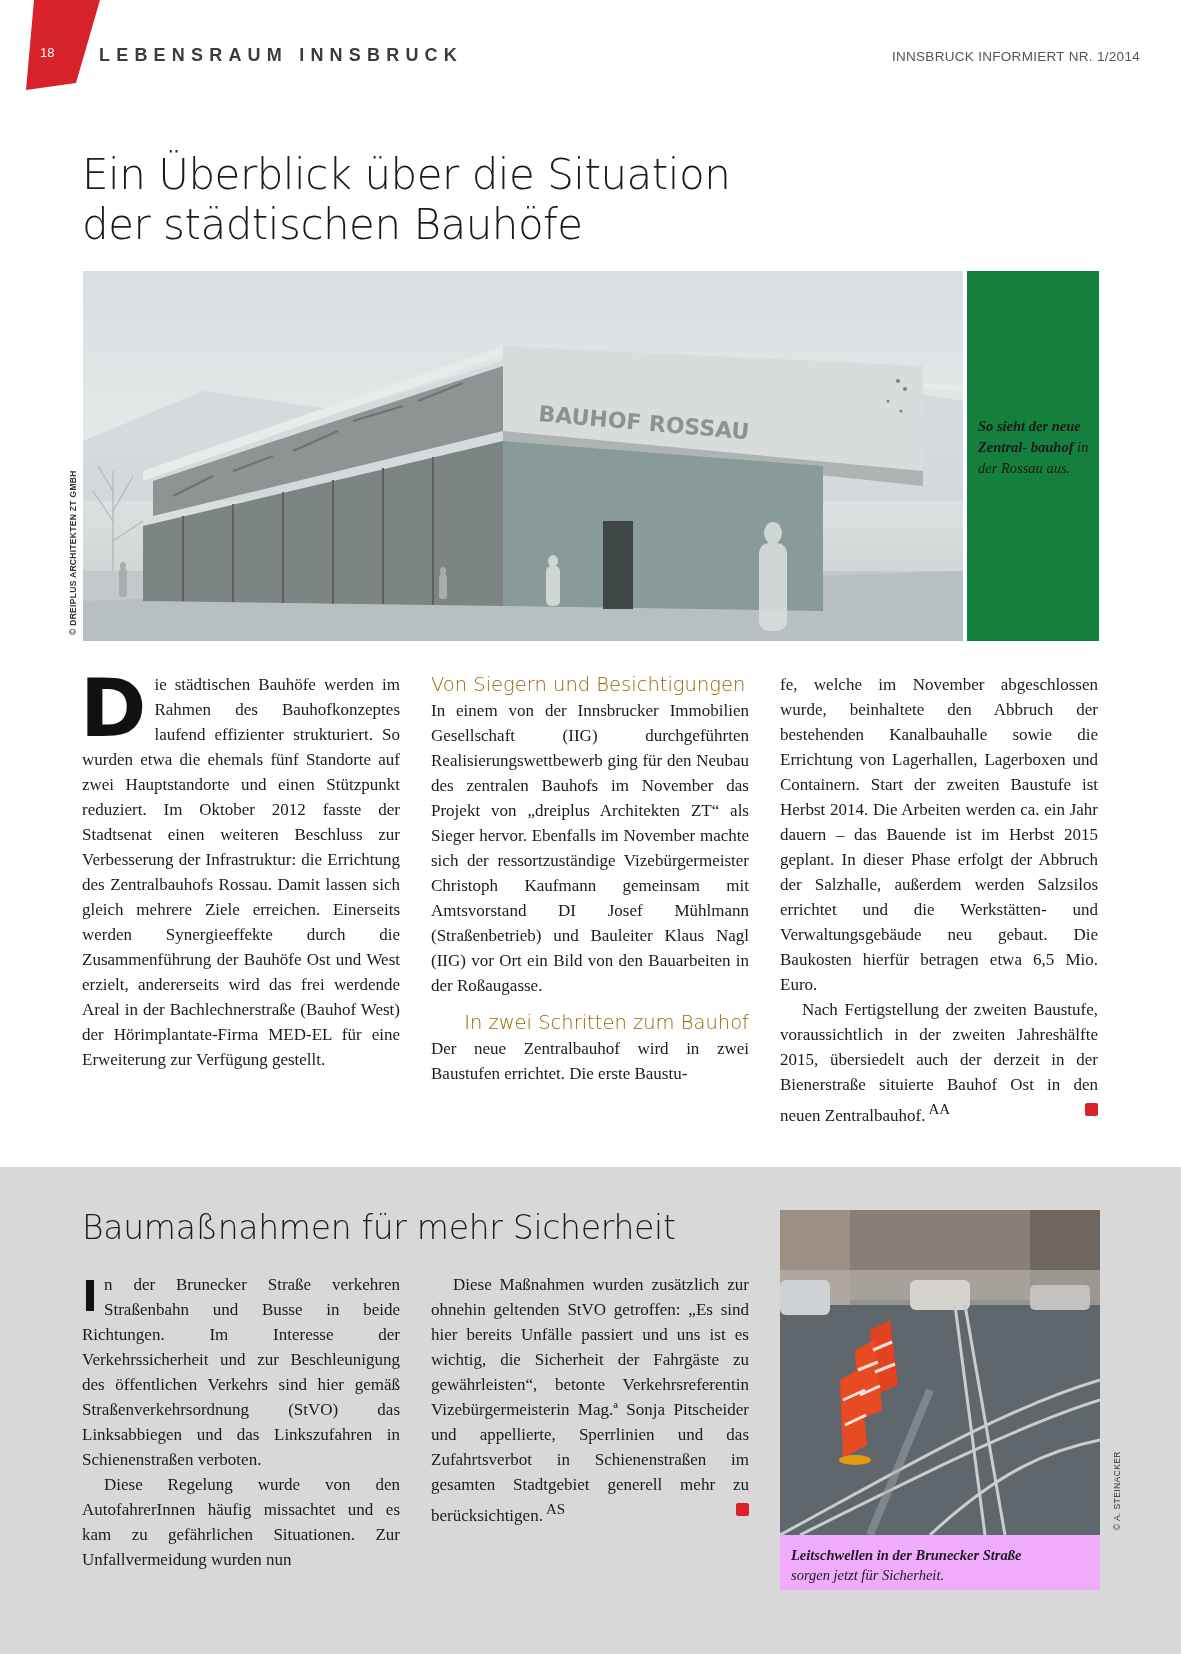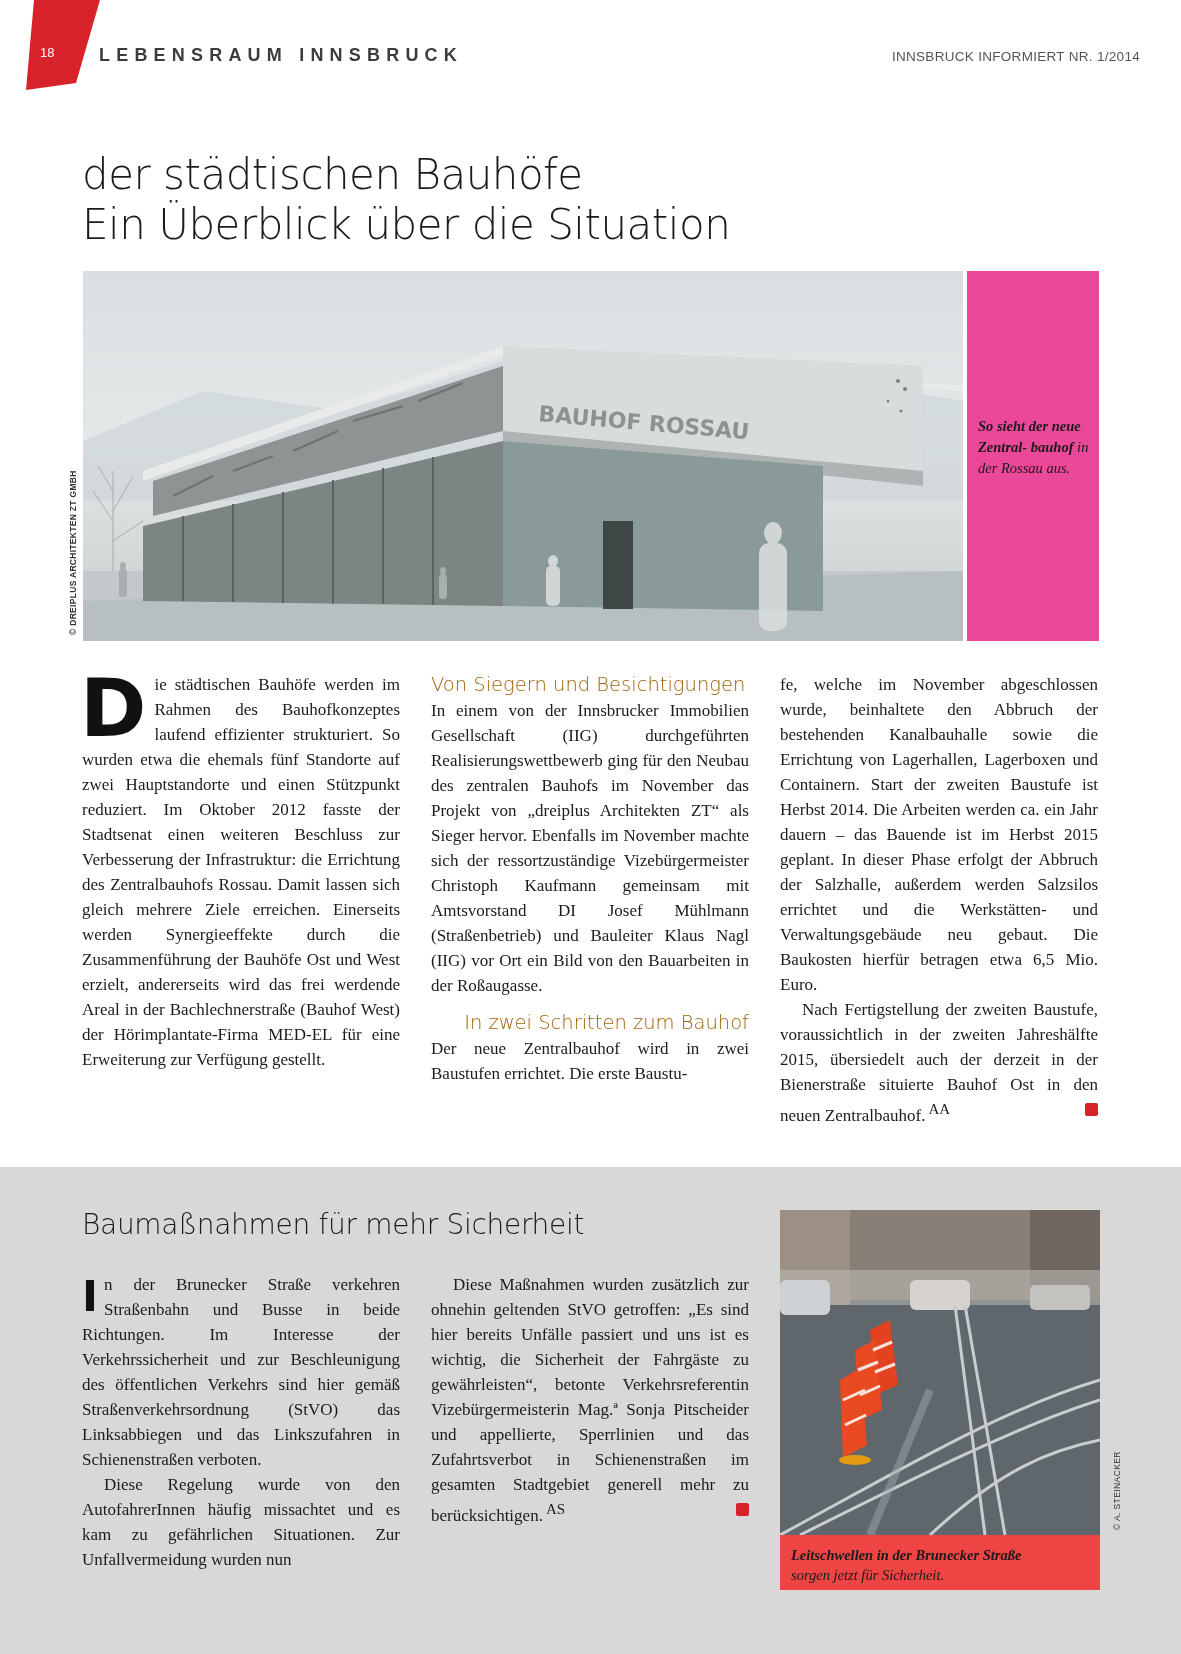--- a/index.html
+++ b/index.html
@@ -12,56 +12,56 @@
   .section-title { position:absolute; left:99px; top:45px; font-family:"Liberation Sans", sans-serif; font-size:18px; letter-spacing:6.2px; color:#3c3c3c;font-weight:bold; }
   .issue { position:absolute; right:41px; top:49px; font-family:"Liberation Sans", sans-serif; font-size:13.5px; color:#555; letter-spacing:0.3px;margin-left:32px; }
 
   .main-title { position:absolute; left:82px; top:150px; width:760px; font-family:"DejaVu Sans", sans-serif; font-weight:300; font-size:42px; line-height:50px; color:#1b1b1b; letter-spacing:-0.5px; }
 
   
   .hero { position:absolute; left:83px; top:271px; width:880px; height:370px; overflow:hidden;
           background:linear-gradient(180deg,#d9dfe1 0%,#e4e8e9 45%,#d4d9da 75%,#c9cecf 100%); }
   .hero-credit { position:absolute; left:68px; top:635px; transform-origin:left top; transform:rotate(-90deg);
                  font-family:"Liberation Sans", sans-serif; font-size:8.5px; font-weight:bold; color:#333; letter-spacing:0.3px; white-space:nowrap; }
-  .caption-box { position:absolute; left:967px; top:271px; width:132px; height:370px; background:#ec4899; }
+  .caption-box { position:absolute; left:967px; top:271px; width:132px; height:370px; background:#15803d; }
   .caption-text { position:absolute; left:11px; top:145px; width:115px; font-size:14.5px; line-height:21px; font-style:italic; color:#1a1a1a; }
   .caption-text b { font-weight:bold; }
 
   
   .col { position:absolute; font-size:17px; line-height:25px; text-align:justify; hyphens:manual; color:#1b1b1b; }
   .col p { margin:0; }
   .col p.indent { text-indent:22px; }
   .subhead { font-family:"DejaVu Sans", sans-serif; font-weight:300; color:#a16207; font-size:19.5px; line-height:26px; text-align:left; margin:0; }
   .dropcap-D { float:left; font-family:"DejaVu Sans", sans-serif; font-weight:bold; font-size:80px; line-height:66px; margin:4px 8px 0 -2px; color:#111; }
   .dropcap-I { float:left; font-family:"DejaVu Sans", sans-serif; font-weight:bold; font-size:43px; line-height:40px; margin:4px 6px 0 0; color:#111; }
   .sup { font-size:15px; vertical-align:super; margin-left:3px; }
   .end-mark { display:inline-block; width:13px; height:13px; background:#d8222a; border-radius:2px; vertical-align:middle; float:right; margin-top:6px; }
 
   
   .grey-band { position:absolute; left:0; top:1167px; width:1181px; height:487px; background:#d8d8d8; }
-  .sub-title { position:absolute; left:82px; top:1208px; font-family:"DejaVu Sans", sans-serif; font-weight:300; font-size:28px; color:#1b1b1b; letter-spacing:-0.3px; }
+  .sub-title { position:absolute; left:82px; top:1208px; font-family:"DejaVu Sans", sans-serif; font-weight:300; font-size:33px; color:#1b1b1b; letter-spacing:-0.3px; }
   .photo { position:absolute; left:780px; top:1210px; width:320px; height:325px; overflow:hidden; background:#5b6269; }
-  .photo-caption { position:absolute; left:780px; top:1535px; width:320px; height:55px; background:#ef4444; }
+  .photo-caption { position:absolute; left:780px; top:1535px; width:320px; height:55px; background:#f0abfc; }
   .photo-caption p { margin:10px 0 0 11px; font-size:14.5px; line-height:20px; font-style:italic; }
   .photo-credit { position:absolute; left:1112px; top:1530px; transform-origin:left top; transform:rotate(-90deg);
                   font-family:"Liberation Sans", sans-serif; font-size:8.5px; color:#333; white-space:nowrap; letter-spacing:0.4px; }
 </style>
 </head>
 <body>
 
 <svg class="red-tab" viewBox="0 0 78 90" width="78" height="90">
   <polygon points="8,0 74,0 50,83 0,90" fill="#d8222a"></polygon>
 </svg>
 <div class="page-num">18</div>
 <div class="section-title">LEBENSRAUM INNSBRUCK</div>
 <div class="issue">INNSBRUCK INFORMIERT NR. 1/2014</div>
 
 <div class="main-title">
+  <div>Ein Überblick über die Situation</div>
   <div>der städtischen Bauhöfe</div>
-  <div>Ein Überblick über die Situation</div>
 </div>
 
 <div class="hero">
   <svg width="880" height="370" viewBox="0 0 880 370">
 
     <polygon points="0,170 120,120 260,140 420,90 560,120 700,100 880,130 880,230 0,230" fill="#cfd6d8" opacity="0.7"></polygon>
 
     <g stroke="#9aa3a4" stroke-width="1" opacity="0.8" fill="none">
       <path d="M30,330 L30,200 M30,250 L10,220 M30,240 L50,205 M30,270 L60,250 M30,220 L15,195"></path>
     </g>

